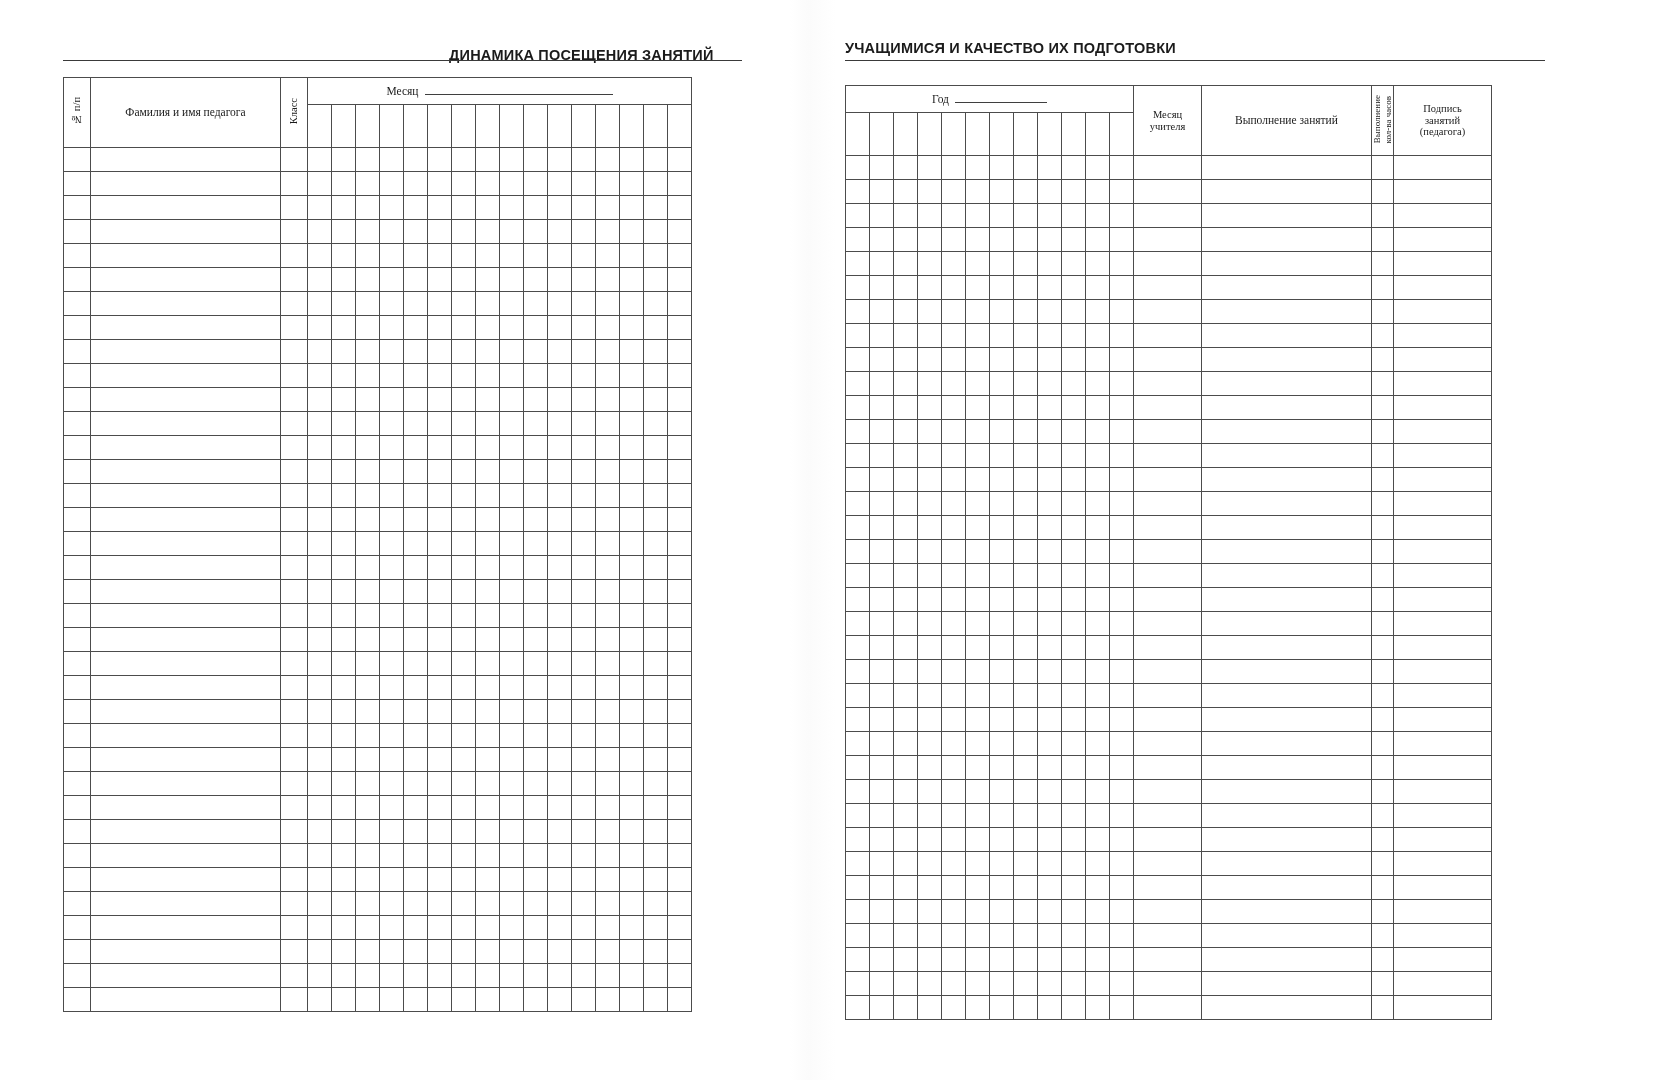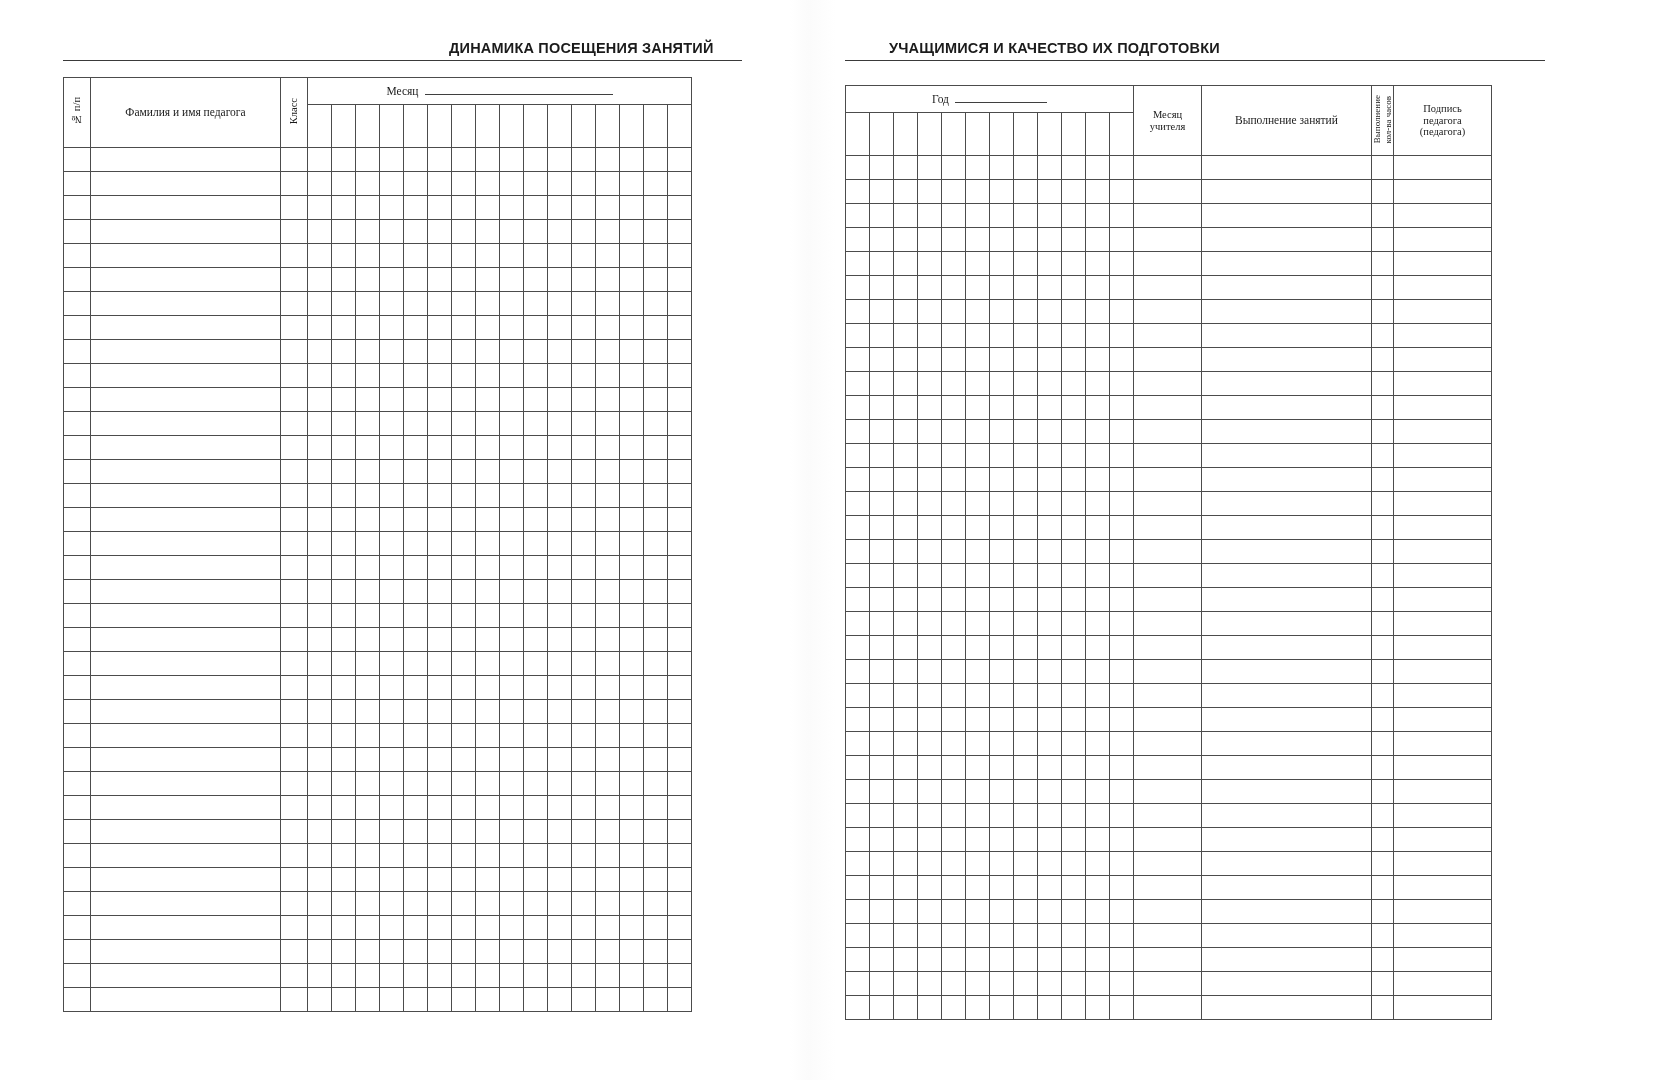--- a/index.html
+++ b/index.html
@@ -27,22 +27,22 @@
   
   .heading {
     position: absolute;
     font-family: "Liberation Sans", sans-serif;
     font-weight: bold;
     font-size: 14.5px;
     letter-spacing: 0.2px;
     color: #1b1b1b;
     white-space: nowrap;
   }
-  #heading-left  { left: 449px; top: 40px; }
-  #heading-right { left: 889px; top: 40px; }
+  #heading-left  { left: 449px; top: 47px; }
+  #heading-right { left: 845px; top: 40px; }
 
   .rule {
     position: absolute;
     height: 1px;
     background: #3a3a3a;
   }
   #rule-left  { left: 63px;  top: 60px; width: 679px; }
   #rule-right { left: 845px; top: 60px; width: 700px; }
 
   
@@ -989,21 +989,21 @@
           <span class="lbl-sm">учителя</span>
         </td>
         <td rowspan="2">
           <span class="lbl">Выполнение занятий</span>
         </td>
         <td rowspan="2">
           <span class="vert-small">Выполнение</span><span class="vert-small">кол-ва часов</span>
         </td>
         <td rowspan="2">
           <span class="lbl-sm">Подпись</span><br>
-          <span class="lbl-sm">педагога</span><br>
+          <span class="lbl-sm">занятий</span><br>
           <span class="lbl-sm">(педагога)</span>
         </td>
       </tr>
       <tr>
         <td style="height:42px;"></td>
         <td></td>
         <td></td>
         <td></td>
         <td></td>
         <td></td>

